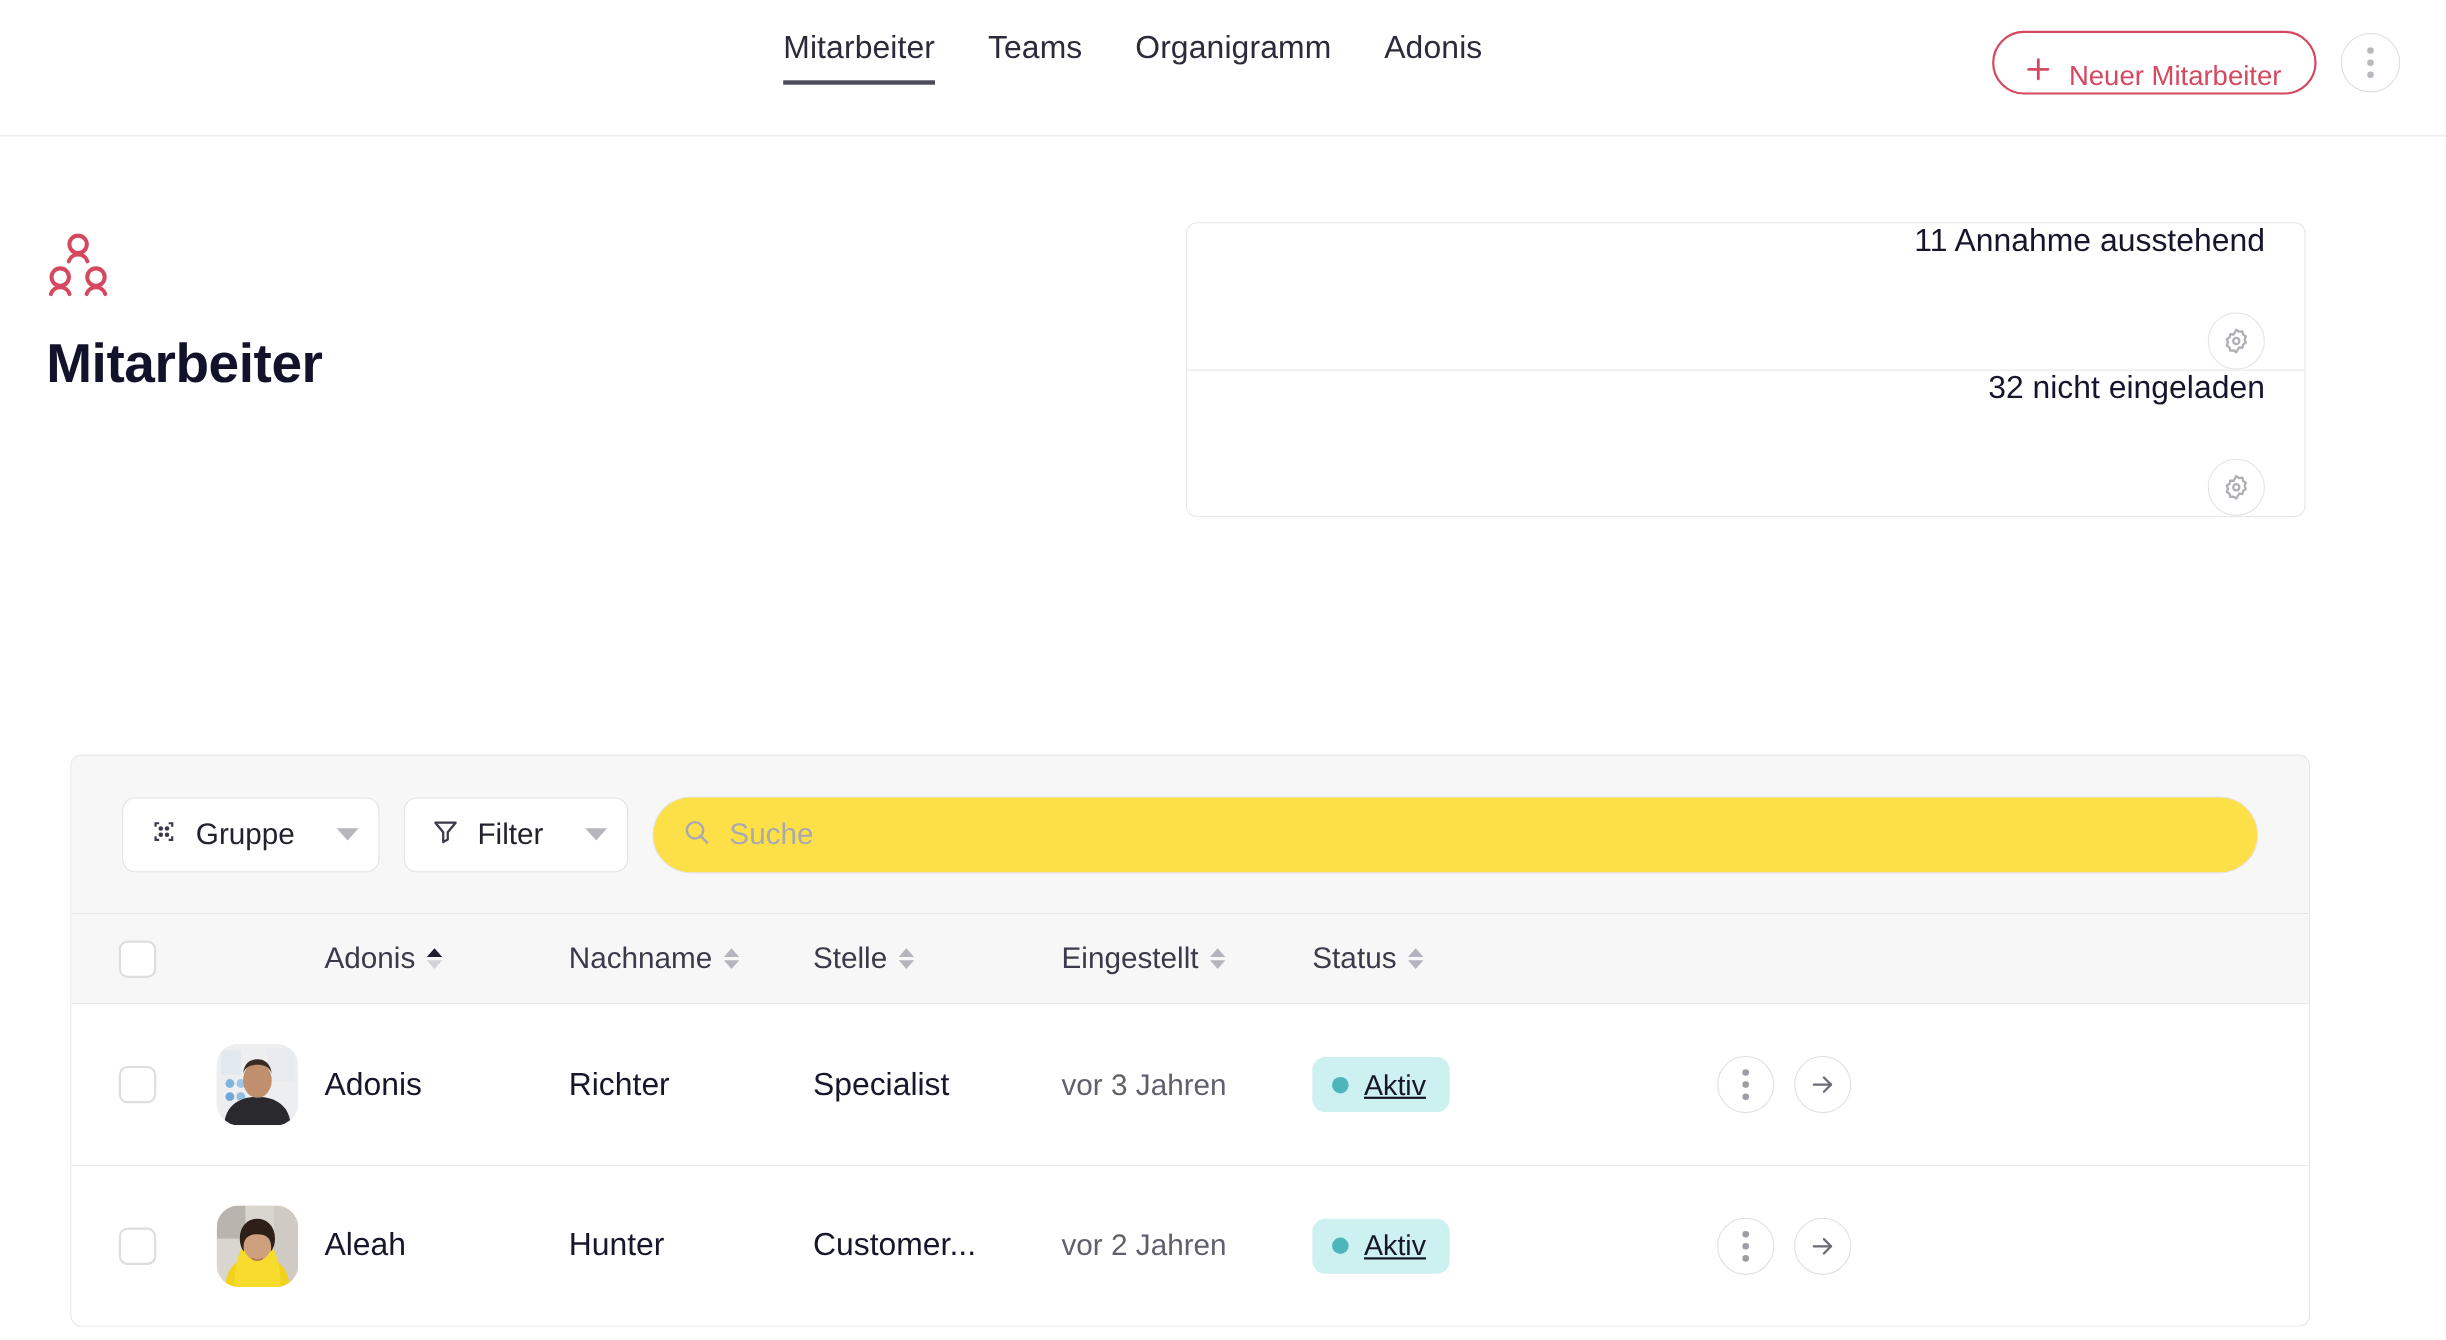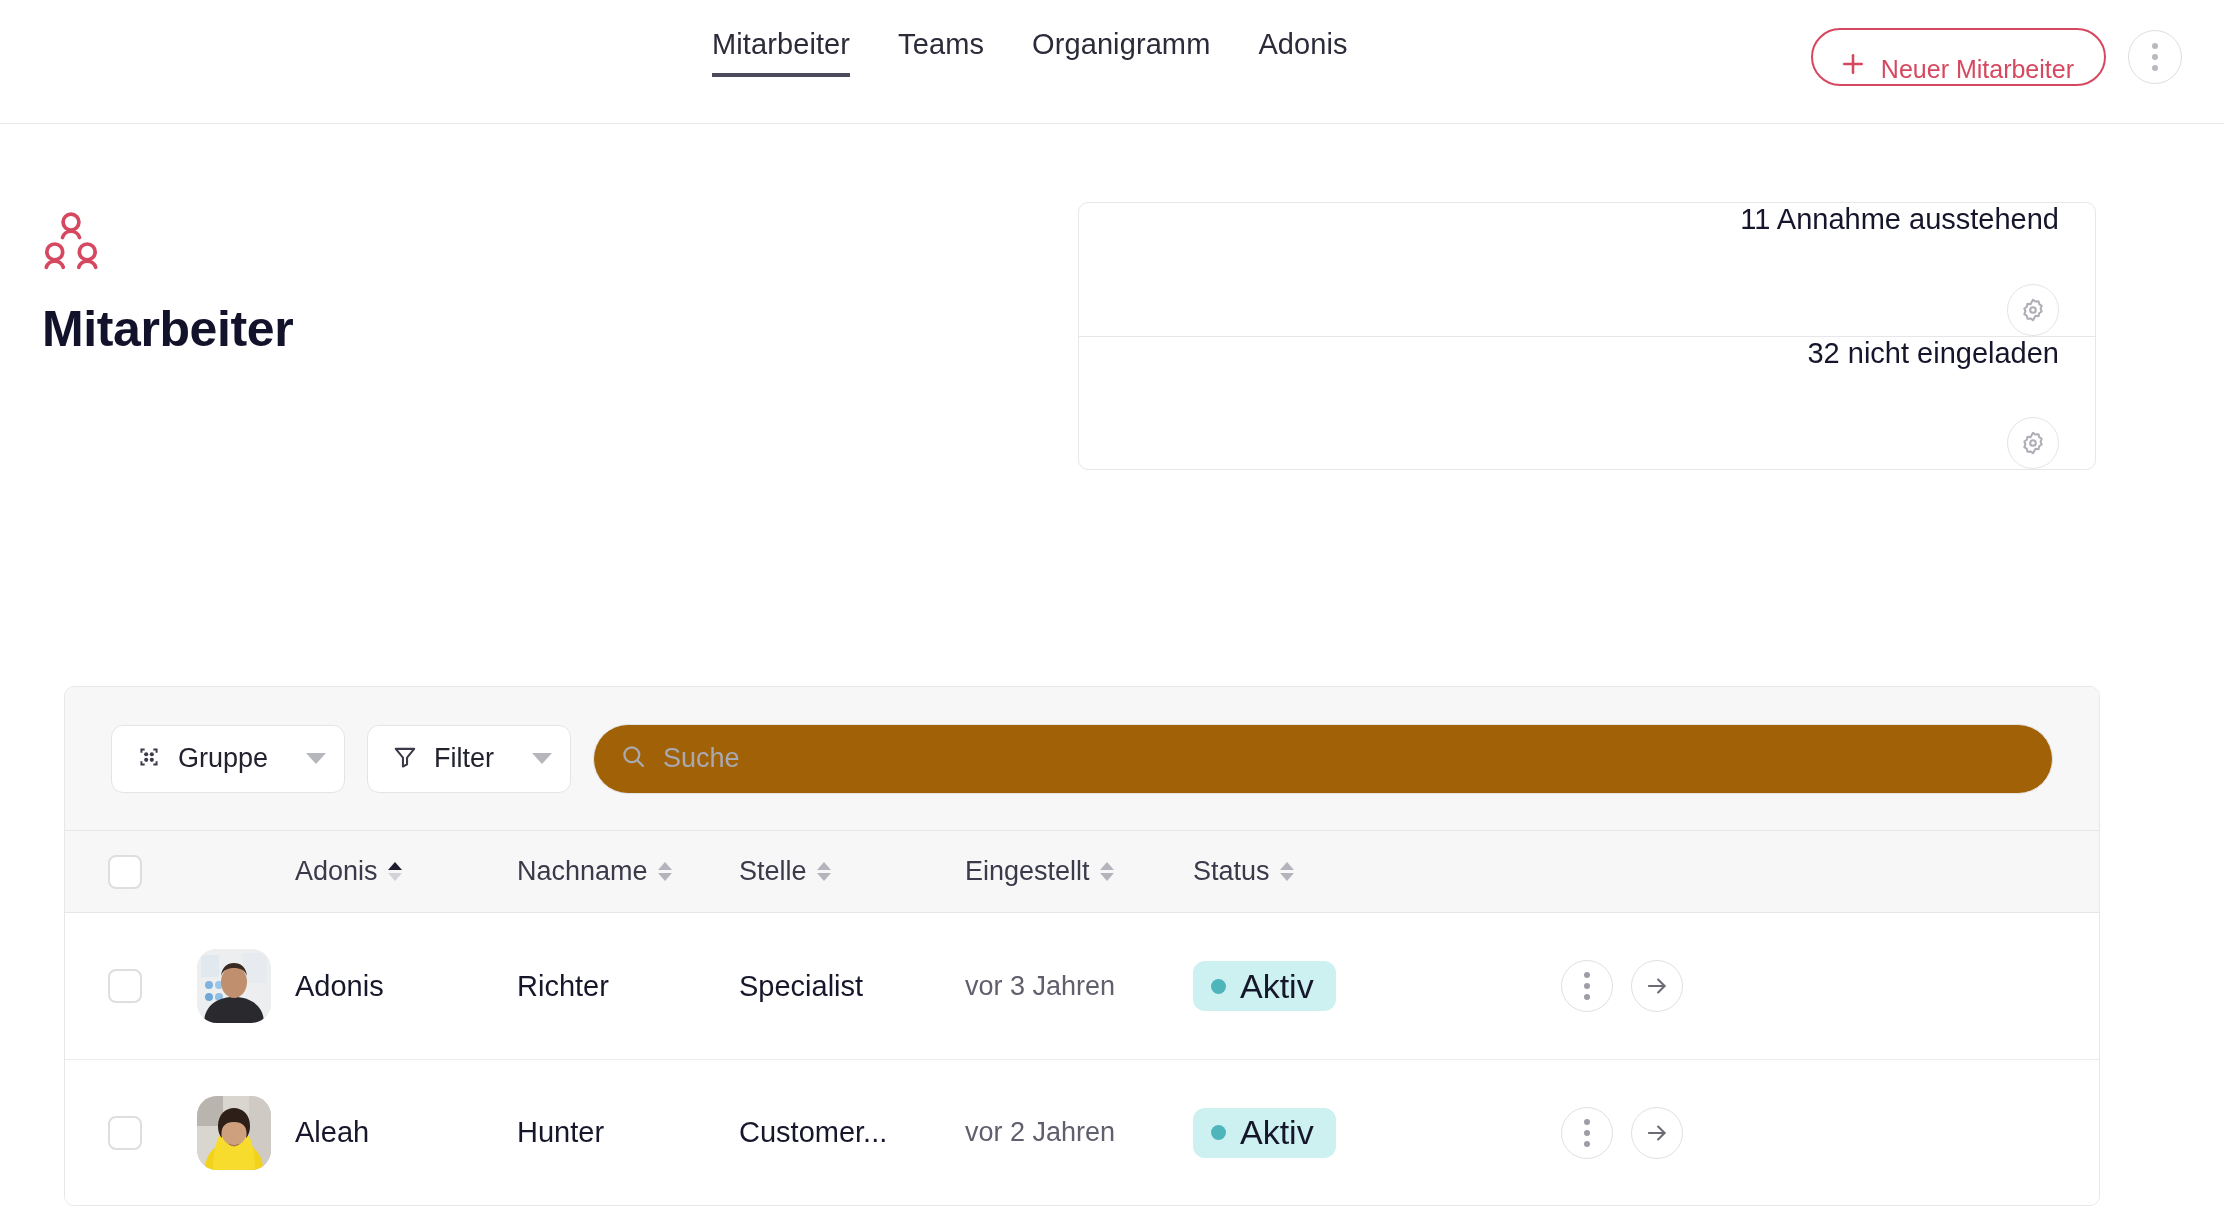--- a/index.html
+++ b/index.html
@@ -159,21 +159,21 @@
   .caret {
     width: 0; height: 0;
     border-left: 10px solid transparent;
     border-right: 10px solid transparent;
     border-top: 11px solid #b6b6bd;
     margin-left: 22px;
   }
   .search-wrap {
     flex: 1;
     height: 70px;
-    background: #a16207;
+    background: #fde047;
     border: 1px solid #e4e4e7;
     border-radius: 38px;
     display: flex;
     align-items: center;
     padding: 0 26px;
     gap: 16px;
   }
   .search-input {
     flex: 1;
     border: none;
@@ -242,21 +242,21 @@
   .cell-muted { font-size: 27px; color: #5f5f6d; }
 
   .badge {
     display: inline-flex; align-items: center; gap: 14px;
     background: #cdf0f0;
     border-radius: 12px;
     height: 50px;
     padding: 0 22px 0 18px;
   }
   .badge .dot { width: 15px; height: 15px; border-radius: 50%; background: #4fb5bc; display:block; }
-  .badge .btxt { font-size: 34px; color: #16162b; }
+  .badge .btxt { font-size: 26px; color: #16162b; text-decoration: underline; }
 
   .act-btn {
     width: 52px; height: 52px;
     border: 1.6px solid #e0e0e3;
     border-radius: 50%;
     background: #fff;
     display: flex; align-items: center; justify-content: center;
     cursor: pointer;
   }
   .act-btn .kebab i { background: #9d9da6; width:6px; height:6px; }

